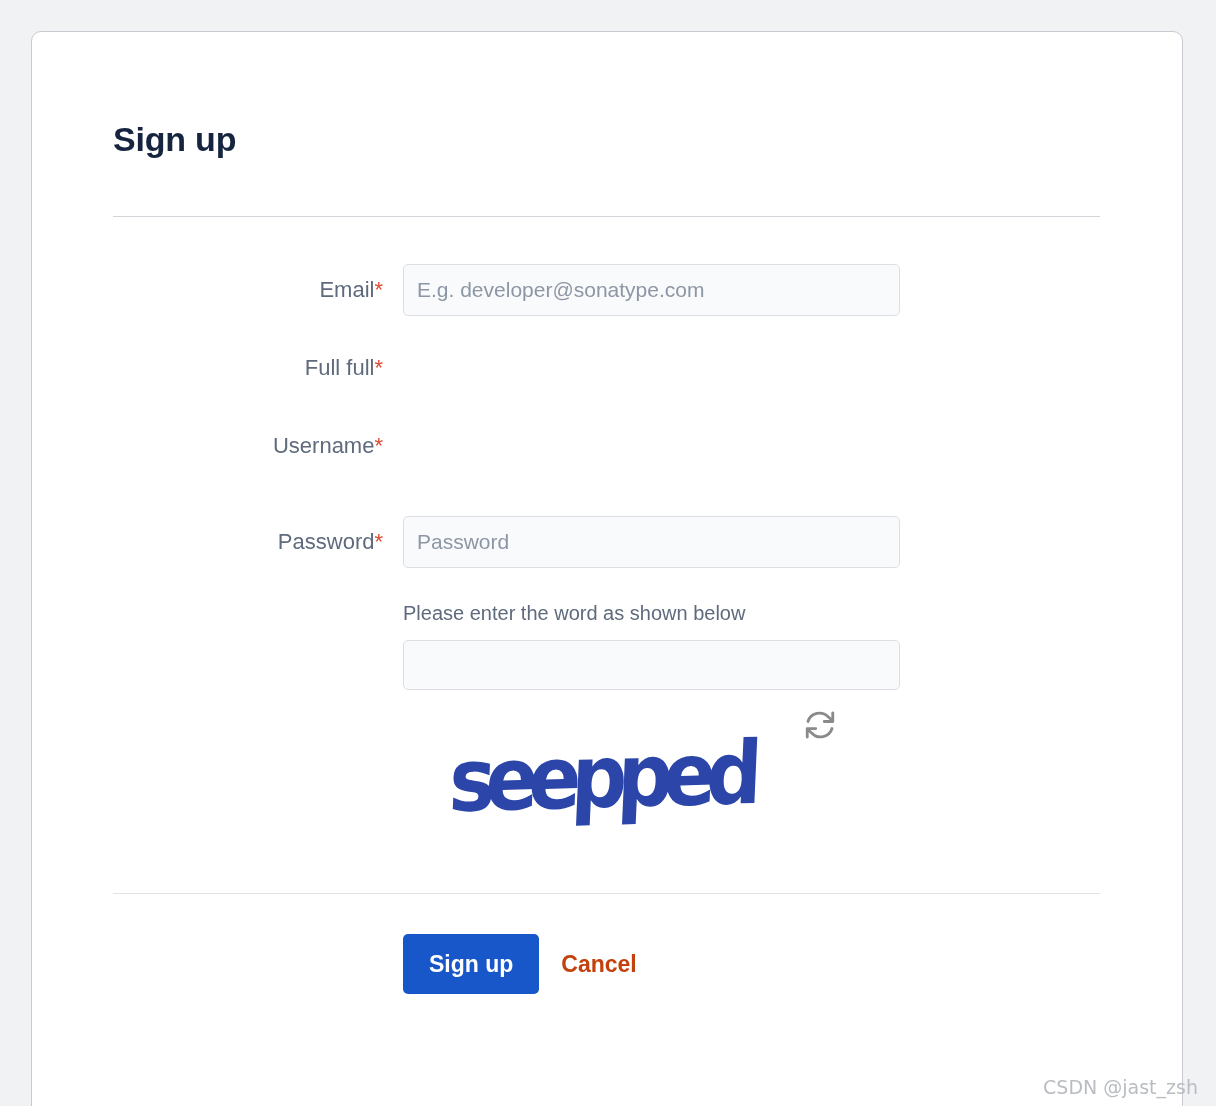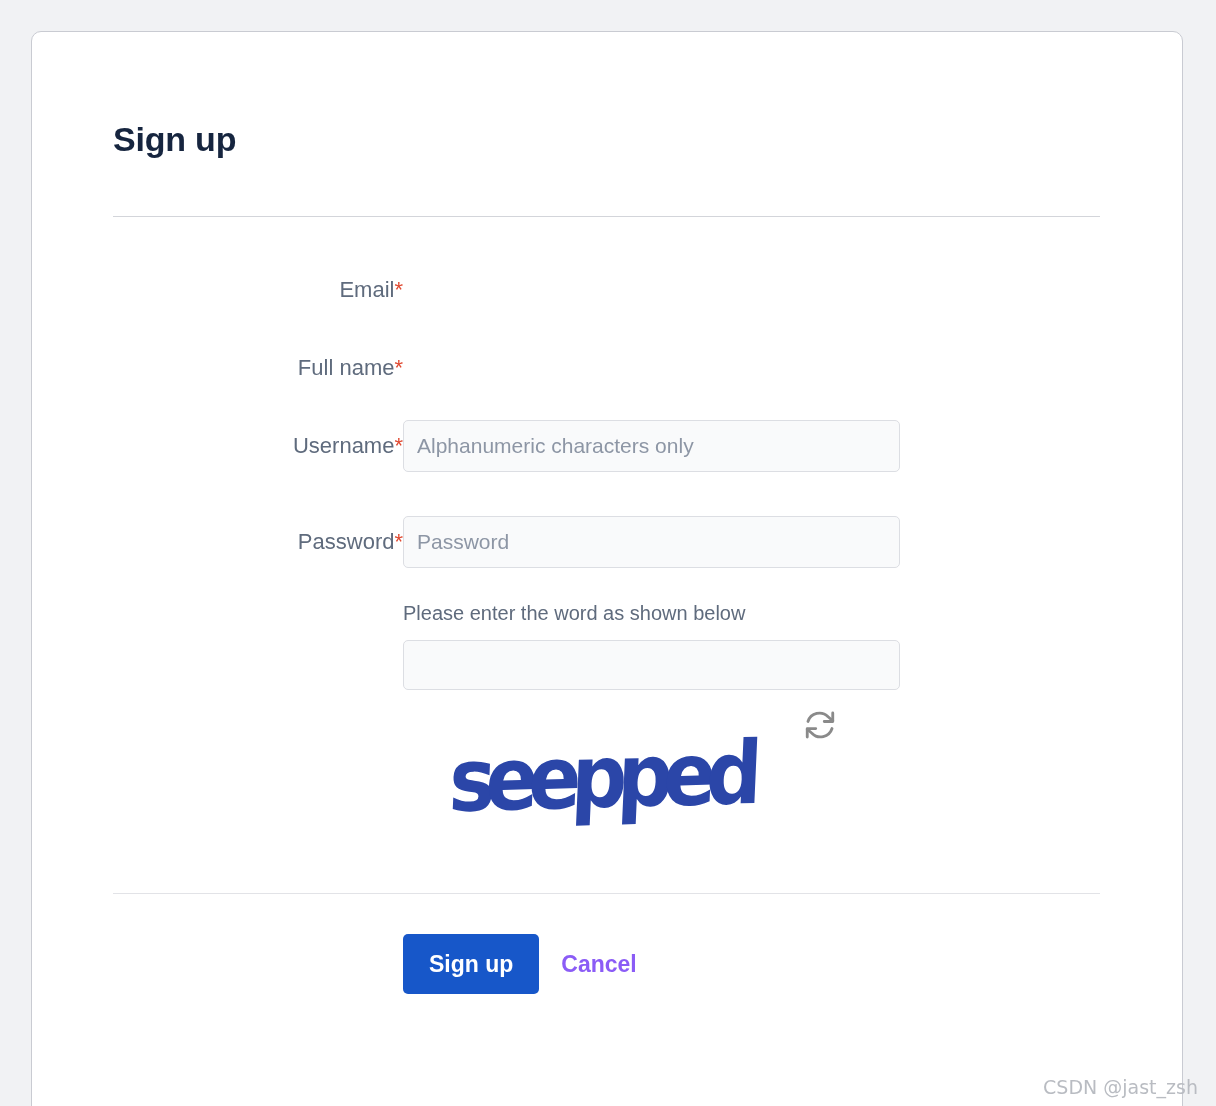--- a/index.html
+++ b/index.html
@@ -53,21 +53,20 @@
   .field-label {
     position: absolute;
     left: 0;
     width: 351px;
     text-align: right;
     top: 50%;
     transform: translateY(-50%);
     font-size: 22px;
     color: #5f6b7d;
     white-space: nowrap;
-    padding-left: 20px;
   }
   .req-star {
     color: #e04a32;
     font-size: 22px;
   }
   .field-input {
     position: absolute;
     left: 371px;
     top: 0;
     width: 497px;
@@ -158,21 +157,21 @@
     border: none;
     border-radius: 5px;
     font-family: "Liberation Sans", sans-serif;
     font-size: 23px;
     font-weight: bold;
     padding: 0 26px;
     height: 60px;
     cursor: pointer;
   }
   #cancel-link {
-    color: #8b5cf6;
+    color: #c2410c;
     font-size: 23px;
     font-weight: bold;
     text-decoration: none;
     cursor: pointer;
   }
   #watermark {
     position: absolute;
     right: 18px;
     bottom: 8px;
     font-size: 19px;
@@ -186,29 +185,29 @@
 <body>
 
 <div id="signup-card">
 
   <div id="page-title">Sign up</div>
 
   <div class="divider" id="divider-top"></div>
 
   <div class="form-row" style="top:232px;">
     <div class="field-label"><span>Email</span><span class="req-star">*</span></div>
+    <input class="field-input" id="input-email" type="text" placeholder="E.g. developer@sonatype.com" style="">
   </div>
 
   <div class="form-row" style="top:310px;">
-    <div class="field-label"><span>Full name</span><span class="req-star">*</span></div>
+    <div class="field-label"><span>Full full</span><span class="req-star">*</span></div>
   </div>
 
   <div class="form-row" style="top:388px;">
     <div class="field-label"><span>Username</span><span class="req-star">*</span></div>
-    <input class="field-input" id="input-username" type="text" placeholder="Alphanumeric characters only" style="">
   </div>
 
   <div class="form-row" style="top:484px;">
     <div class="field-label"><span>Password</span><span class="req-star">*</span></div>
     <input class="field-input" id="input-password" type="text" placeholder="Password" style="">
   </div>
 
   <div id="captcha-prompt">Please enter the word as shown below</div>
   <input id="captcha-input" type="text" placeholder="" style="">
 

